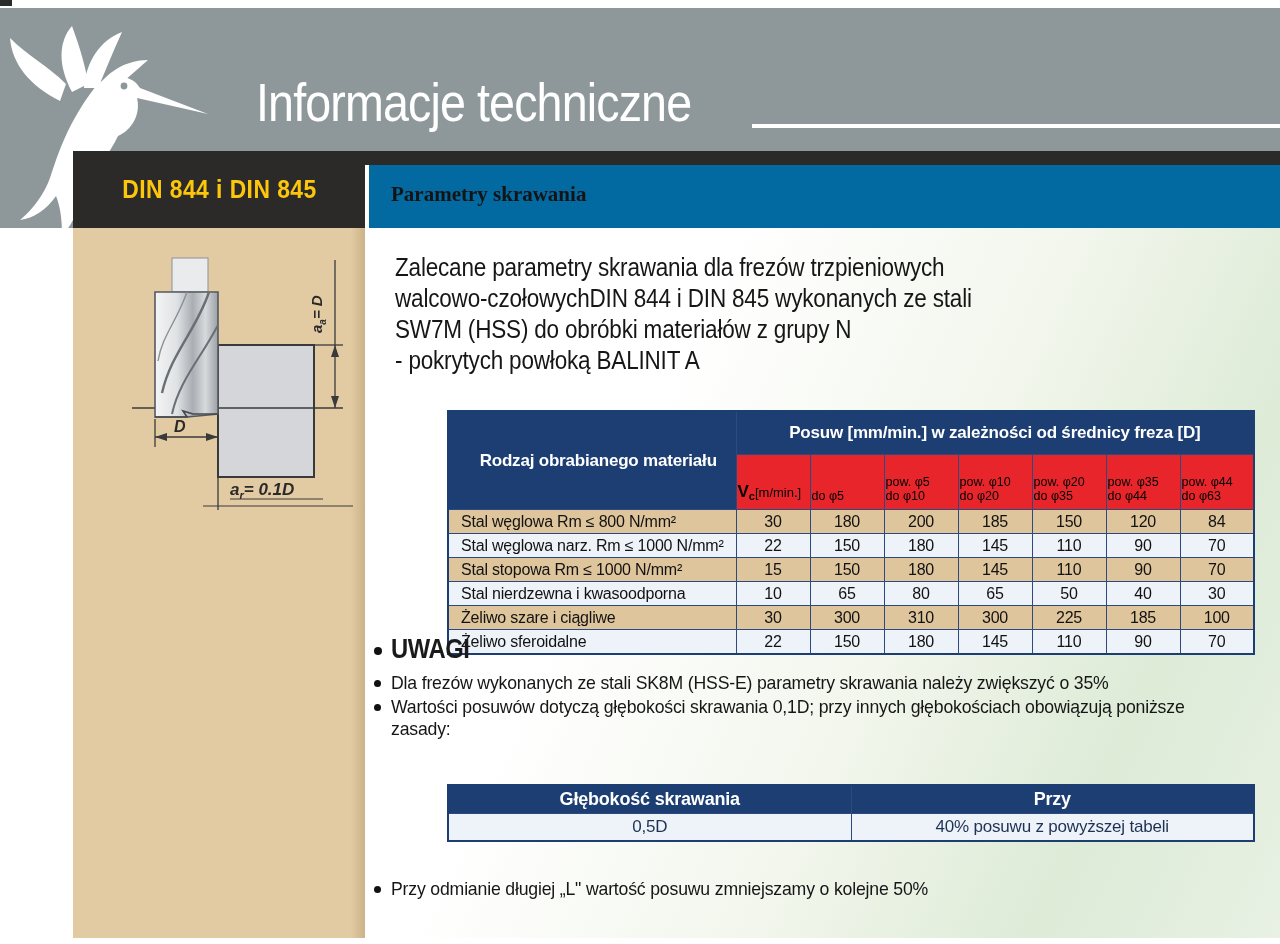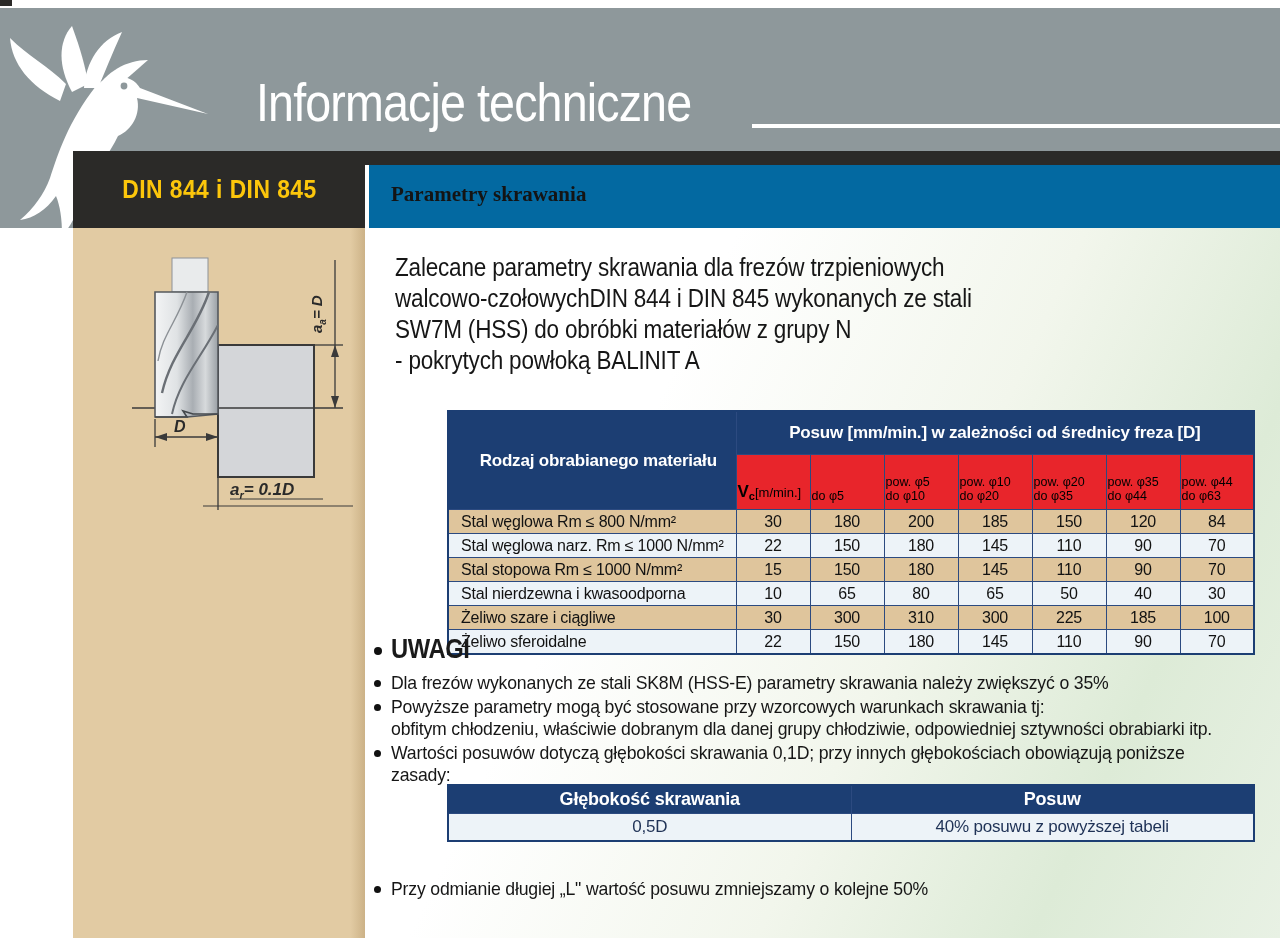--- a/index.html
+++ b/index.html
@@ -257,38 +257,33 @@
     <span class="dot"></span>
     <span class="txt">UWAGI</span>
   </div>
   <div class="notes">
     <div class="note-item">
       <span class="dot"></span>
       <span class="txt">Dla frezów wykonanych ze stali SK8M (HSS-E) parametry skrawania należy zwiększyć o 35%</span>
     </div>
     <div class="note-item">
       <span class="dot"></span>
-      <span class="txt">Powyższe parametry mogą być stosowane przy wzorcowych warunkach skrawania tj:
-obfitym chłodzeniu, właściwie dobranym dla danej grupy chłodziwie, odpowiedniej sztywności obrabiarki itp.</span>
-    </div>
-    <div class="note-item">
-      <span class="dot"></span>
       <span class="txt">Wartości posuwów dotyczą głębokości skrawania 0,1D; przy innych głębokościach obowiązują poniższe zasady:</span>
     </div>
   </div>
 
   <table class="depth-table">
     <colgroup>
         <col style="width:403px">
         <col style="width:403px">
       </colgroup>
     <thead>
       <tr>
         <th>Głębokość skrawania</th>
-        <th>Posuw</th>
+        <th>Przy</th>
       </tr>
     </thead>
     <tbody>
       <tr class="row-lite">
         <td style="background:#edf3f8">0,5D</td>
         <td style="background:#edf3f8">40% posuwu z powyższej tabeli</td>
       </tr>
     </tbody>
   </table>
 

